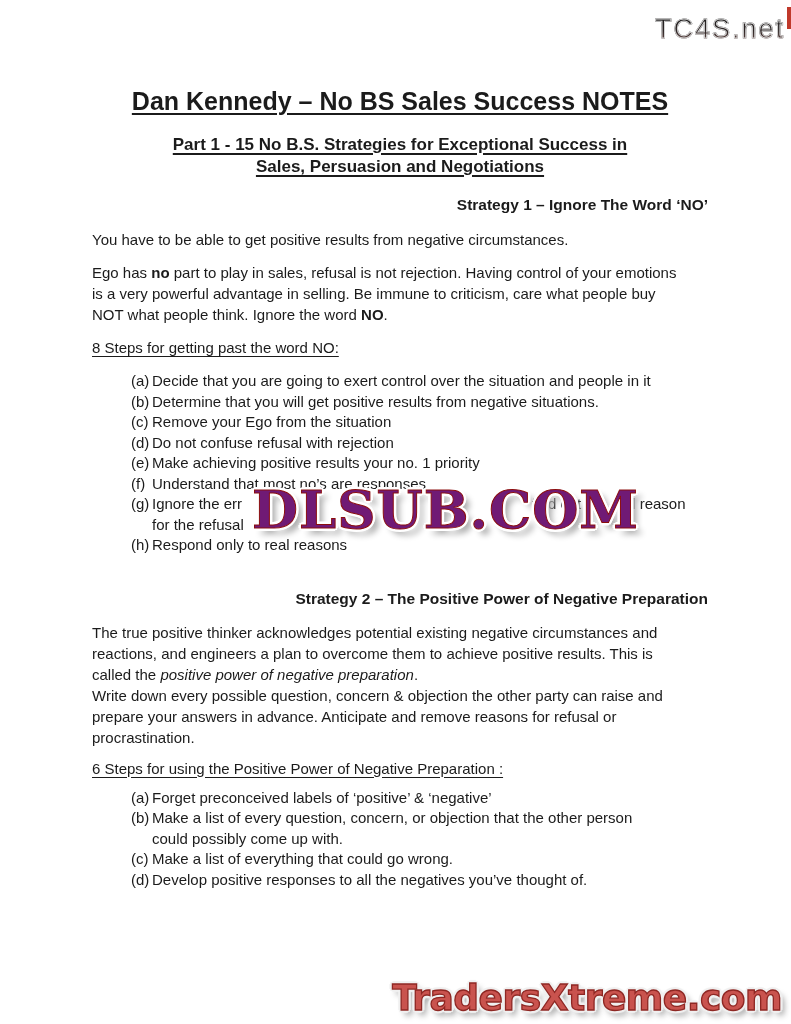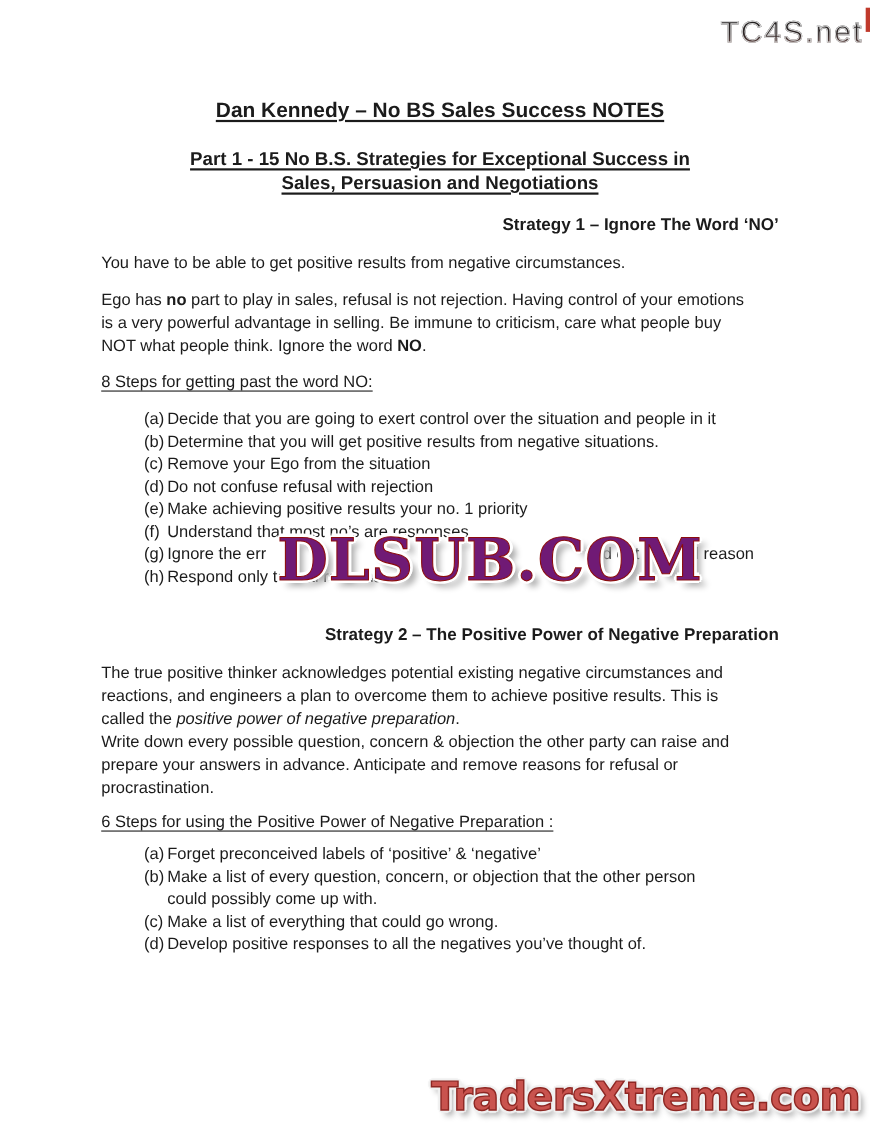--- a/index.html
+++ b/index.html
@@ -26,21 +26,21 @@
   .corner-mark {
     position:absolute; top:7px; right:0;
     width:4px; height:22px;
     background:#c0392b;
   }
 
   
   .content { position:absolute; left:92px; top:88px; width:616px; }
 
   .doc-title {
-    text-align:center; font-size:19px; font-weight:bold; line-height:26px;
+    text-align:center; font-size:25px; font-weight:bold; line-height:26px;
     letter-spacing:0;
   }
   .doc-title span, .doc-subtitle span {
     text-decoration:underline; text-decoration-thickness:2px; text-underline-offset:3px;
   }
   .doc-subtitle {
     margin-top:20px; text-align:center; font-size:17px; font-weight:bold; line-height:22px;
   }
 
   .strategy-heading { margin-top:17px; font-size:15.5px; font-weight:bold; line-height:19px;text-align:right; }
@@ -154,20 +154,23 @@
         <span class="step-text">Understand that most no’s are responses</span>
       </div>
       <div class="step">
         <span class="step-marker">(g)</span>
         <span class="step-text">
           <span class="g-line">
               <span>Ignore the err</span>
               <span class="gap-spacer"></span>
               <span>find out the real reason</span>
             </span>
+          <span class="g-line">
+              <span>for the refusal</span>
+            </span>
         </span>
       </div>
       <div class="step">
         <span class="step-marker">(h)</span>
         <span class="step-text">Respond only to real reasons</span>
       </div>
     </div>
 
     <div class="strategy-heading s2">Strategy 2 – The Positive Power of Negative Preparation</div>
 

